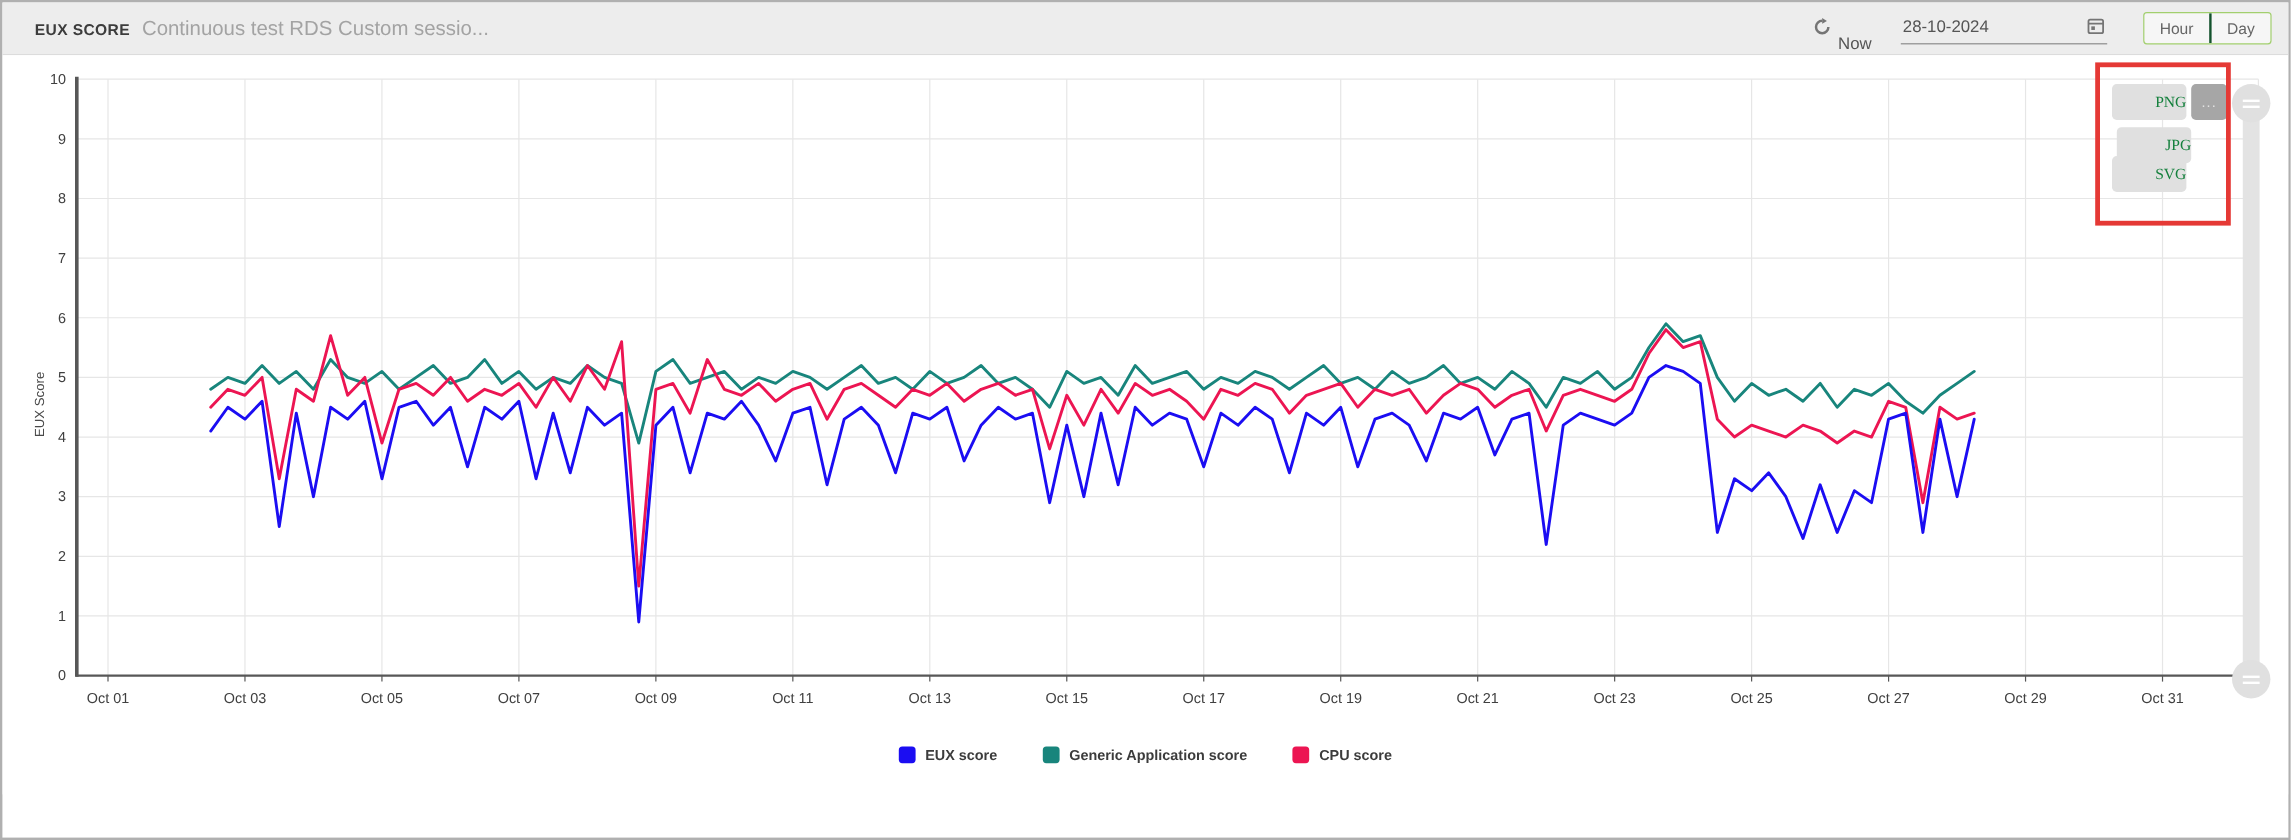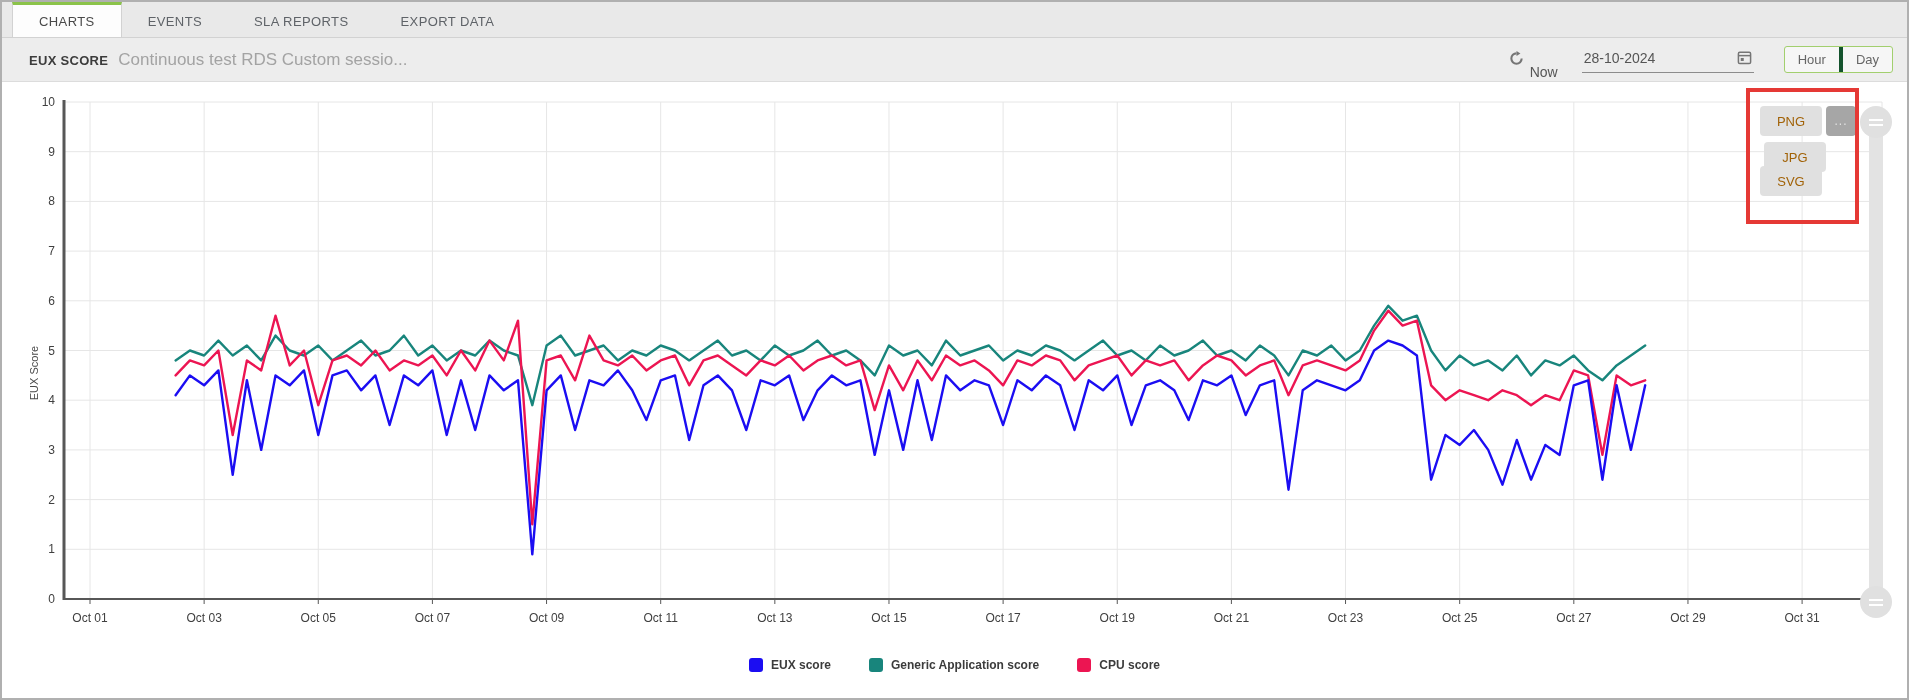--- a/index.html
+++ b/index.html
@@ -20,33 +20,33 @@
   .chart-subtitle { font-size:17px; color:#a3a3a3; }
   .toolbar-spacer { flex:1; }
   .now-control { display:flex; align-items:center; gap:6px; padding:4px 2px 6px 2px; border-bottom:1px solid #8c8c8c; cursor:pointer; }
   .now-label { font-size:14px; color:#555;margin-top:27px; }
   .date-field { display:flex; align-items:flex-start; justify-content:space-between; width:172px; margin-left:22px;
                 padding:4px 2px 6px 2px; border-bottom:1px solid #8c8c8c; cursor:text; }
   .date-value { font-size:14px; color:#555; }
   .range-groups { display:flex; gap:8px; margin-left:30px; }
   .range-group { display:flex; border:1px solid #a2cf6e; border-radius:3px; overflow:hidden; background:#f6f6f6; }
   .range-btn { padding:5px 13px; font-size:13px; color:#666; background:transparent; border:none;
-               border-right:4px solid #14532d; cursor:pointer; font-family:inherit; }
+               border-right:2px solid #14532d; cursor:pointer; font-family:inherit; }
   .range-btn:last-child { border-right:none; }
   .range-btn.active { background:#7cb342; color:#fff; }
 
   
   .chart-area { position:relative; width:1905px; height:616px; background:#fff; }
   #chart-svg { position:absolute; left:0; top:0; }
   .y-axis-title { position:absolute; left:-8px; top:285px; transform:rotate(-90deg); transform-origin:center;
                   font-size:11px; color:#4a4a4a; width:80px; text-align:center; }
 
   
   .export-btn { position:absolute; width:62px; height:30px; background:#e0e0e0; border:none; border-radius:4px;
-                font-size:13px; color:#a16207; font-family:Liberation Sans, sans-serif; cursor:pointer; }
+                font-size:13px; color:#15803d; font-family:Liberation Serif, serif; cursor:pointer;text-align:right; }
   .export-png { left:1758px; top:24px; }
   .export-jpg { left:1762px; top:60px; }
   .export-svg { left:1758px; top:84px; }
   .export-more { position:absolute; left:1824px; top:24px; width:30px; height:30px; background:#a6a6a6; border:none;
                  border-radius:4px; color:#e3e3e3; font-size:12px; letter-spacing:1px; cursor:pointer; }
 
   
   .annotation-box { position:absolute; left:1744px; top:6px; width:113px; height:136px; border:4px solid #e53935; pointer-events:none; }
 
   
@@ -63,34 +63,20 @@
   .swatch { width:14px; height:14px; border-radius:3px; }
   .legend-label { font-size:12px; color:#3c3c3c; font-weight:bold; }
 
   .icon { display:inline-flex; align-items:center; }
 </style>
 </head>
 <body>
 
 <div class="app">
 
-  <div class="tabbar">
-    <div class="tab active">
-        <span>CHARTS</span>
-      </div>
-    <div class="tab">
-        <span>EVENTS</span>
-      </div>
-    <div class="tab">
-        <span>SLA REPORTS</span>
-      </div>
-    <div class="tab">
-        <span>EXPORT DATA</span>
-      </div>
-  </div>
 
   <div class="toolbar">
     <div class="title-group">
       <span class="chart-title">EUX SCORE</span>
       <span class="chart-subtitle">Continuous test RDS Custom sessio...</span>
     </div>
     <div class="toolbar-spacer"></div>
 
     <div class="now-control">
       <span class="icon">

